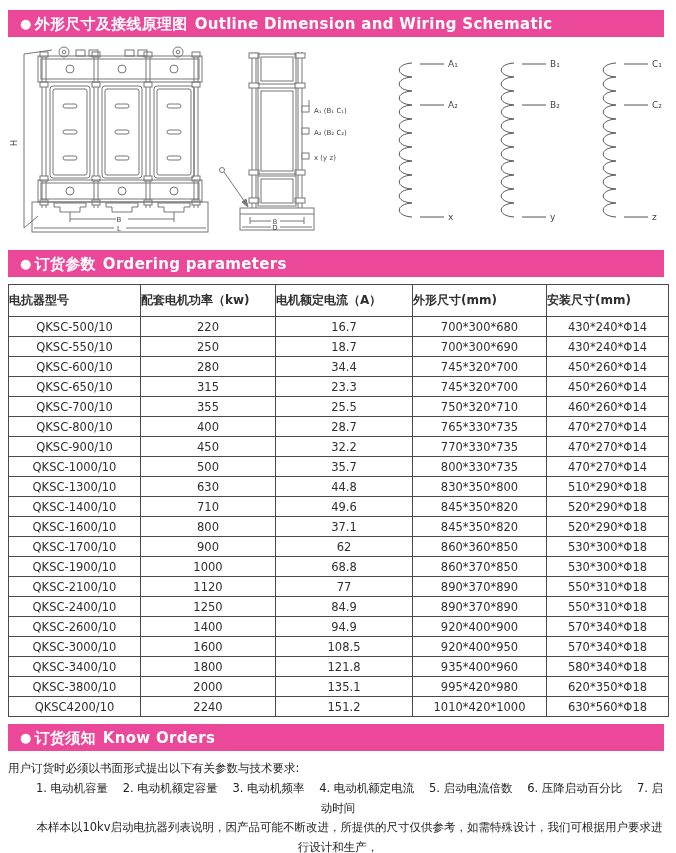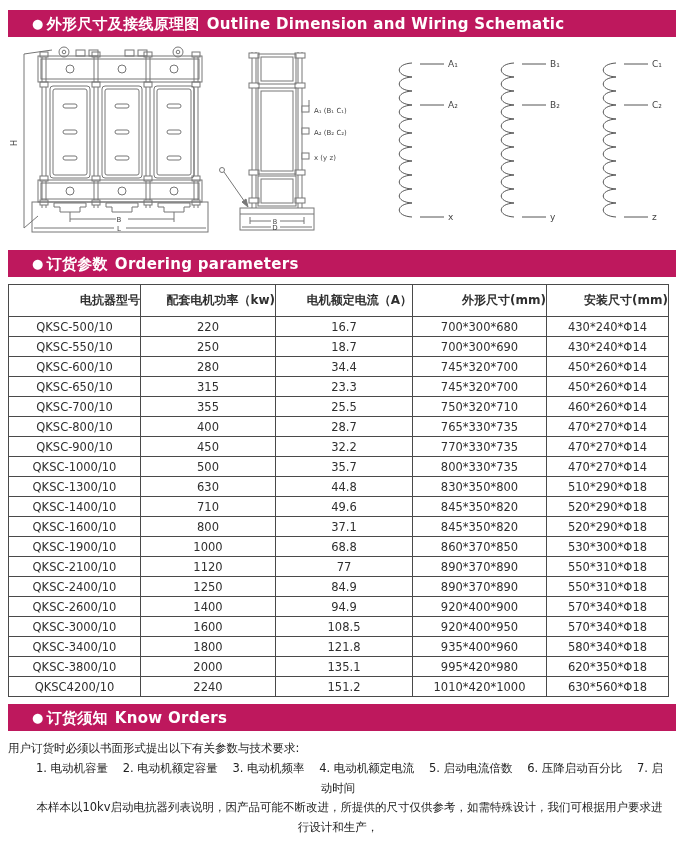--- a/index.html
+++ b/index.html
@@ -5,25 +5,25 @@
   html,body{margin:0;padding:0;}
   body{
     width:676px;
     background:#ffffff;
     color:#333;
     font-family:"DejaVu Sans","Liberation Sans",sans-serif;
   }
   .section-bar{
     margin:10px 8px 0 8px;
     width:644px;
-    background:#be185d;
+    background:#ec4899;
     color:#ffffff;
     height:27px;
     line-height:27px;
-    padding-left:24px;
+    padding-left:12px;
     font-size:15px;
     font-weight:bold;
     letter-spacing:0.3px;
     white-space:nowrap;
   }
   .section-bar .bullet{font-size:13px;margin-right:3px;vertical-align:1px;}
   .section-bar .en{margin-left:7px;}
   .drawing-wrap{margin:3px 0 0 8px;height:200px;}
   svg text{fill:#444;stroke:none;}
   table.params{
@@ -32,21 +32,21 @@
     width:660px;
     margin:7px 8px 0 8px;
     font-size:11.5px;
     color:#2f2f2f;
   }
   table.params th{
     border:1px solid #4a4a4a;
     height:31px;
     font-size:12px;
     font-weight:bold;
-    text-align:right;
+    text-align:left;
     padding:0;
   }
   table.params td{
     border:1px solid #4a4a4a;
     height:19px;
     text-align:center;
     padding:0;
   }
   .notes{
     margin:8px 8px 0 8px;
@@ -322,20 +322,27 @@
         <td>520*290*Φ18</td>
       </tr>
       <tr>
         <td>QKSC-1600/10</td>
         <td>800</td>
         <td>37.1</td>
         <td>845*350*820</td>
         <td>520*290*Φ18</td>
       </tr>
       <tr>
+        <td>QKSC-1700/10</td>
+        <td>900</td>
+        <td>62</td>
+        <td>860*360*850</td>
+        <td>530*300*Φ18</td>
+      </tr>
+      <tr>
         <td>QKSC-1900/10</td>
         <td>1000</td>
         <td>68.8</td>
         <td>860*370*850</td>
         <td>530*300*Φ18</td>
       </tr>
       <tr>
         <td>QKSC-2100/10</td>
         <td>1120</td>
         <td>77</td>

